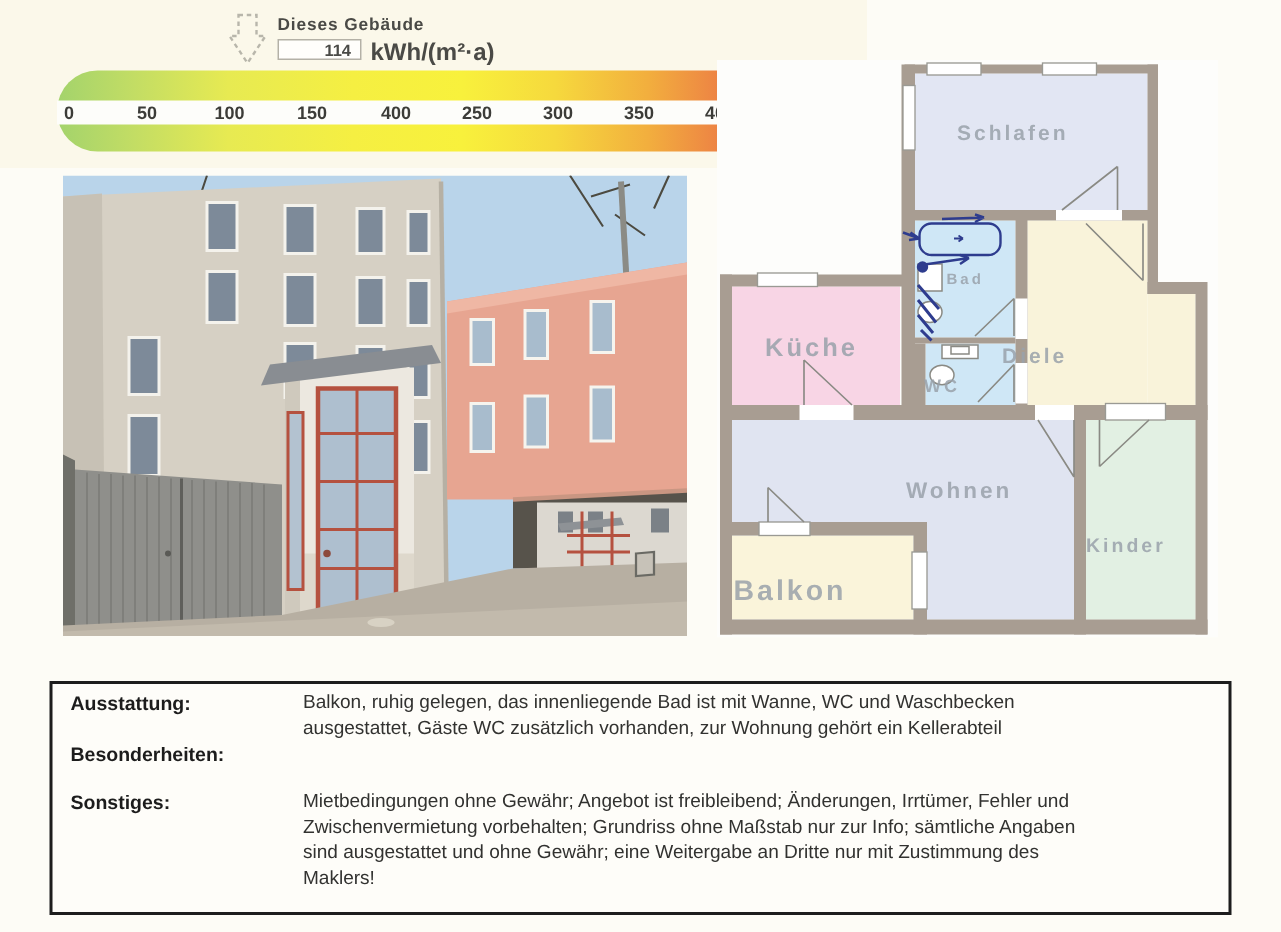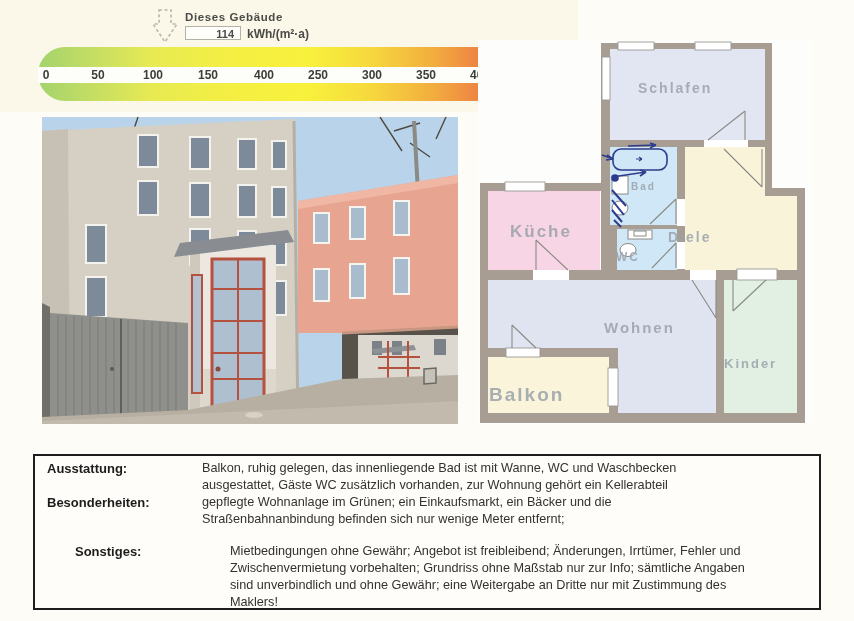--- a/index.html
+++ b/index.html
@@ -10,37 +10,37 @@
     color:#2e2e2e;
   }
   .abs{position:absolute;}
   
   #header-tint{left:0;top:0;width:578px;height:112px;background:#fbf8ea;}
   #marker-arrow{left:151px;top:8px;}
   #marker-label{left:185px;top:11px;font-size:11.5px;font-weight:bold;color:#4a4a46;letter-spacing:.6px;}
   #marker-value-box{left:185px;top:26px;width:56px;height:14px;background:#fffefb;
     border:1px solid #b4b1a6;font-size:11px;font-weight:bold;color:#4a4a46;
     text-align:right;padding:1px 6px 11px 0;box-sizing:border-box;}
-  #marker-unit{left:247px;top:27px;font-size:12px;font-weight:bold;color:#4a4a46;}
+  #marker-unit{left:247px;top:27px;font-size:16px;font-weight:bold;color:#4a4a46;}
   #energy-bar{
     left:38px;top:47px;width:519px;height:54px;border-radius:27px;
     background:linear-gradient(to right,#a3d36c 0%,#c3dd64 10%,#e7ea52 22%,#f5ef42 38%,
       #f8f13c 52%,#f6d93d 64%,#f2ae3e 76%,#ec7a45 87%,#e75447 96%,#e64f46 100%);
   }
   #energy-strip{left:38px;top:67px;width:519px;height:16px;background:#fdfdfa;}
   .tick{position:absolute;top:1px;transform:translateX(-50%);font-size:12px;
     font-weight:bold;color:#3c3c38;}
   
   .room-label{position:absolute;color:#9aa2ab;opacity:.85;
     letter-spacing:2px;font-weight:bold;}
   
   #details-box{left:33px;top:454px;width:788px;height:156px;border:2px solid #1d1d1d;
     background:#fefdf9;box-sizing:border-box;padding:4px 0 0 12px;}
   .section{display:flex;}
-  .section.gap{margin-top:15px;margin-left:28px;}
+  .section.gap{margin-top:15px;}
   .sec-label{width:155px;font-size:13px;font-weight:bold;color:#1c1c1c;line-height:17px;}
   .sec-lines{font-size:12.7px;color:#323230;line-height:17px;}
 </style>
 </head>
 <body>
 
 <div class="abs" id="header-tint"></div>
 
 <div class="abs" id="marker-arrow">
   <svg width="28" height="38" viewBox="0 0 28 38">
@@ -242,27 +242,23 @@
 <div class="abs" id="details-box">
   <div class="section">
     <div class="sec-label">Ausstattung:</div>
     <div class="sec-lines">
       <div>Balkon, ruhig gelegen, das innenliegende Bad ist mit Wanne, WC und Waschbecken</div>
       <div>ausgestattet, Gäste WC zusätzlich vorhanden, zur Wohnung gehört ein Kellerabteil</div>
     </div>
   </div>
   <div class="section">
     <div class="sec-label">Besonderheiten:</div>
-    <div class="sec-lines">
-      <div>gepflegte Wohnanlage im Grünen; ein Einkaufsmarkt, ein Bäcker und die</div>
-      <div>Straßenbahnanbindung befinden sich nur wenige Meter entfernt;</div>
-    </div>
   </div>
   <div class="section gap">
     <div class="sec-label">Sonstiges:</div>
     <div class="sec-lines">
       <div>Mietbedingungen ohne Gewähr; Angebot ist freibleibend; Änderungen, Irrtümer, Fehler und</div>
       <div>Zwischenvermietung vorbehalten; Grundriss ohne Maßstab nur zur Info; sämtliche Angaben</div>
-      <div>sind unverbindlich und ohne Gewähr; eine Weitergabe an Dritte nur mit Zustimmung des</div>
+      <div>sind ausgestattet und ohne Gewähr; eine Weitergabe an Dritte nur mit Zustimmung des</div>
       <div>Maklers!</div>
     </div>
   </div>
 </div>
 
 </body></html>

